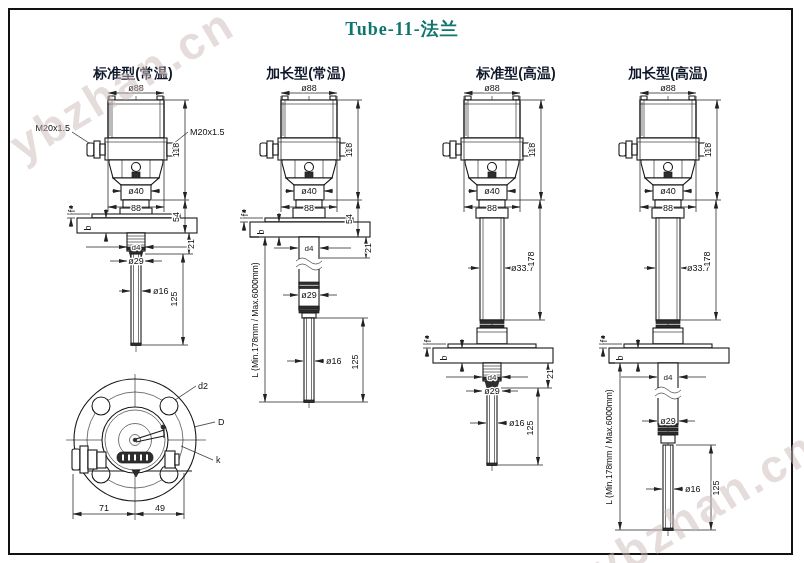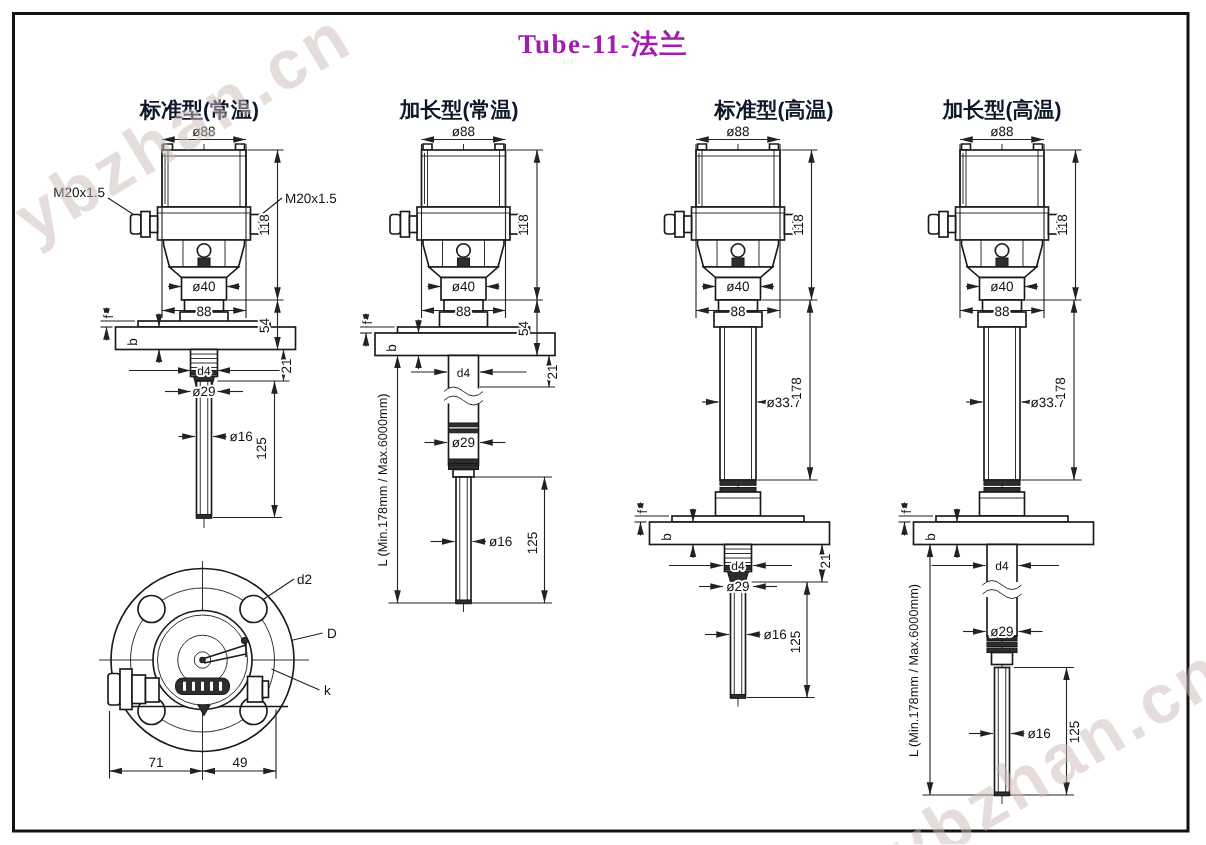--- a/index.html
+++ b/index.html
@@ -1,20 +1,20 @@
 <!DOCTYPE html>
 <html><head>
 <meta charset="utf-8">
 <style>
   html,body{margin:0;padding:0;background:#fff;}
   .page{position:relative;width:804px;height:563px;background:#fff;overflow:hidden;
         font-family:"Liberation Sans",sans-serif;}
   .frame{position:absolute;left:8px;top:8px;width:781px;height:543px;border:2px solid #121212;}
   .title{position:absolute;top:17px;left:0;width:100%;text-align:center;
-         font:bold 18px "Liberation Serif",serif;letter-spacing:1px;color:#a21caf;}
+         font:bold 18px "Liberation Serif",serif;letter-spacing:1px;color:#0f766e;}
   .col-h{position:absolute;top:65px;transform:translateX(-50%);
          font:bold 14px "Liberation Sans",sans-serif;color:#0f172a;white-space:nowrap;}
   .wm{position:absolute;font:bold 46px "Liberation Sans",sans-serif;color:#cdbaba;opacity:.5;
       letter-spacing:3px;transform:rotate(-31deg);transform-origin:0 50%;
       white-space:nowrap;pointer-events:none;z-index:6;}
   svg.draw{position:absolute;left:0;top:0;z-index:3;}
   .ol{fill:#fff;stroke:#1a1a1a;stroke-width:1.1;}
   .ln{fill:none;stroke:#1a1a1a;stroke-width:1.1;}
   .tn{fill:none;stroke:#1a1a1a;stroke-width:.6;}
   .dl{fill:none;stroke:#222;stroke-width:.75;}

